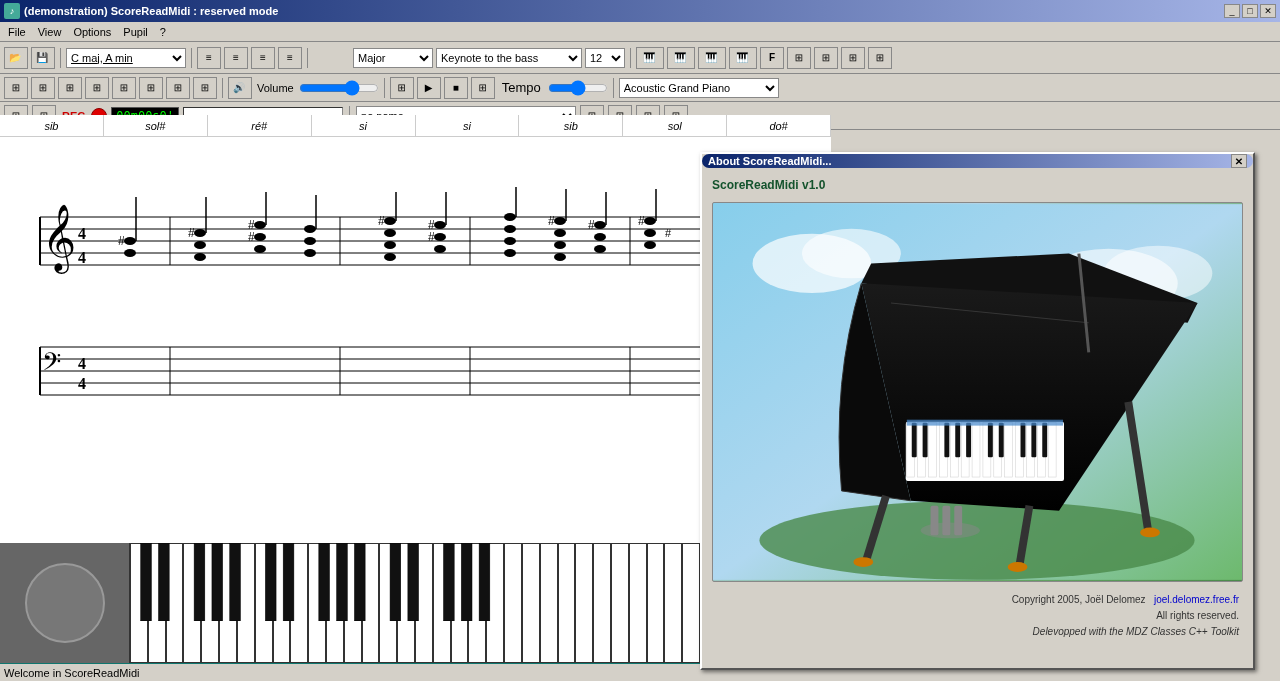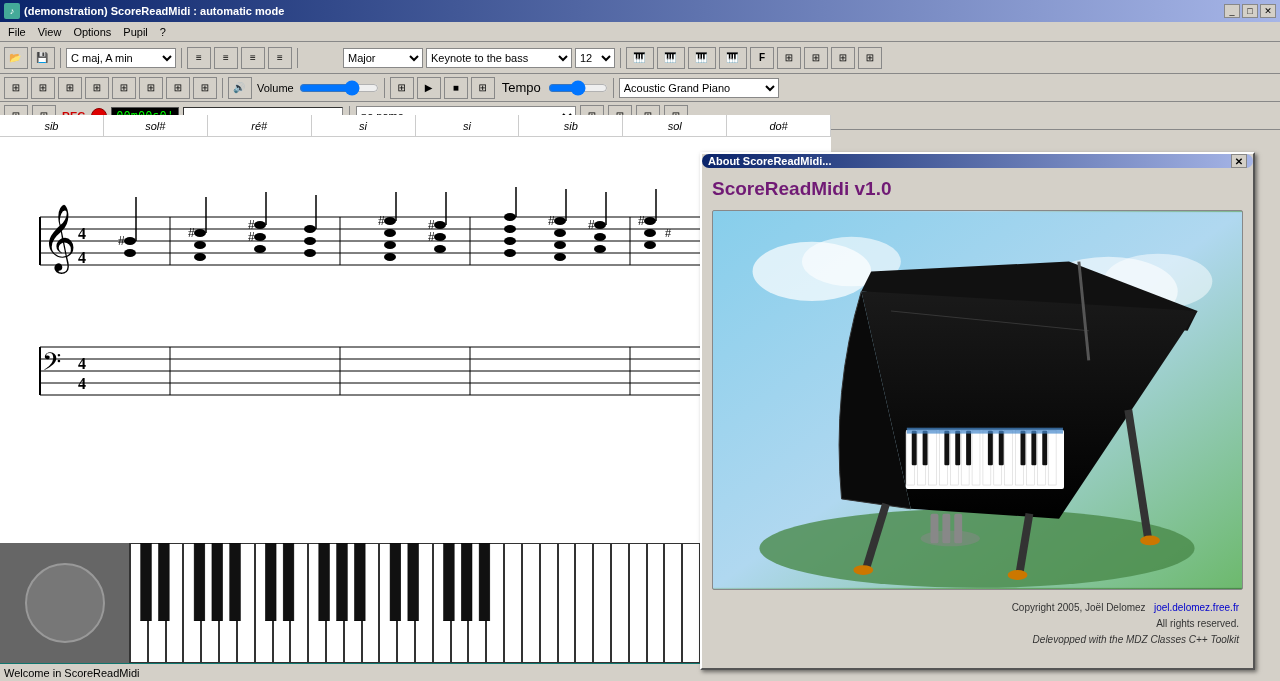--- a/index.html
+++ b/index.html
@@ -285,22 +285,22 @@
     .dialog-piano-img {
       width: 100%;
       height: 380px;
       position: relative;
       background: linear-gradient(135deg, #87ceeb 0%, #b0d4e8 30%, #6aaa6a 70%, #4a8a4a 100%);
       border: 1px solid #888;
       overflow: hidden;
       border-radius: 2px;
     }
     .app-title-text {
-      color: #701a75;
-      font-size: 19px;
+      color: #14532d;
+      font-size: 12px;
       font-weight: bold;
       margin-bottom: 4px;
     }
     .app-desc-text {
       color: #000;
       font-size: 12px;
       line-height: 1.5;
     }
     .dialog-footer {
       text-align: right;
@@ -337,42 +337,42 @@
       display: flex;
       align-items: center;
     }
   </style>
 </head>
 <body>
 
 <div class="title-bar">
   <div class="title-bar-left">
     <div class="title-bar-icon">♪</div>
-    <span>(demonstration) ScoreReadMidi : automatic mode</span>
+    <span>(demonstration) ScoreReadMidi : reserved mode</span>
   </div>
   <div class="title-bar-controls">
     <div class="title-btn">_</div>
     <div class="title-btn">□</div>
     <div class="title-btn">✕</div>
   </div>
 </div>
 
 <div class="menu-bar">
   <span class="menu-item">File</span>
   <span class="menu-item">View</span>
   <span class="menu-item">Options</span>
   <span class="menu-item">Pupil</span>
   <span class="menu-item">?</span>
 </div>
 
 <div class="toolbar">
   <div class="tool-btn">📂</div>
   <div class="tool-btn">💾</div>
   <div class="sep"></div>
-  <select style="width:110px;">
+  <select style="width:120px;text-decoration:underline;">
     <option>C maj, A min</option>
   </select>
   <div class="sep"></div>
   <div class="tool-btn">≡</div>
   <div class="tool-btn">≡</div>
   <div class="tool-btn">≡</div>
   <div class="tool-btn">≡</div>
   <div class="sep"></div>
   <select style="width:80px;margin-left:40px;">
     <option>Major</option>

